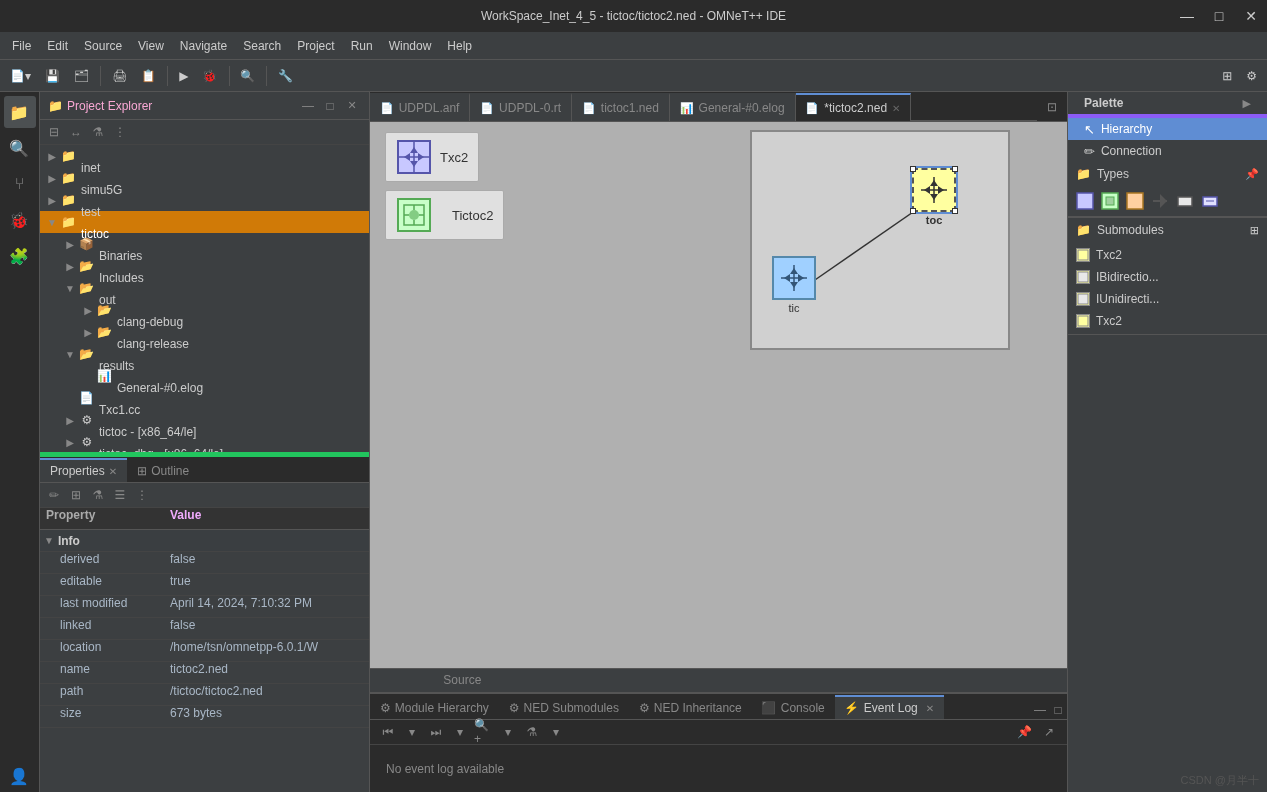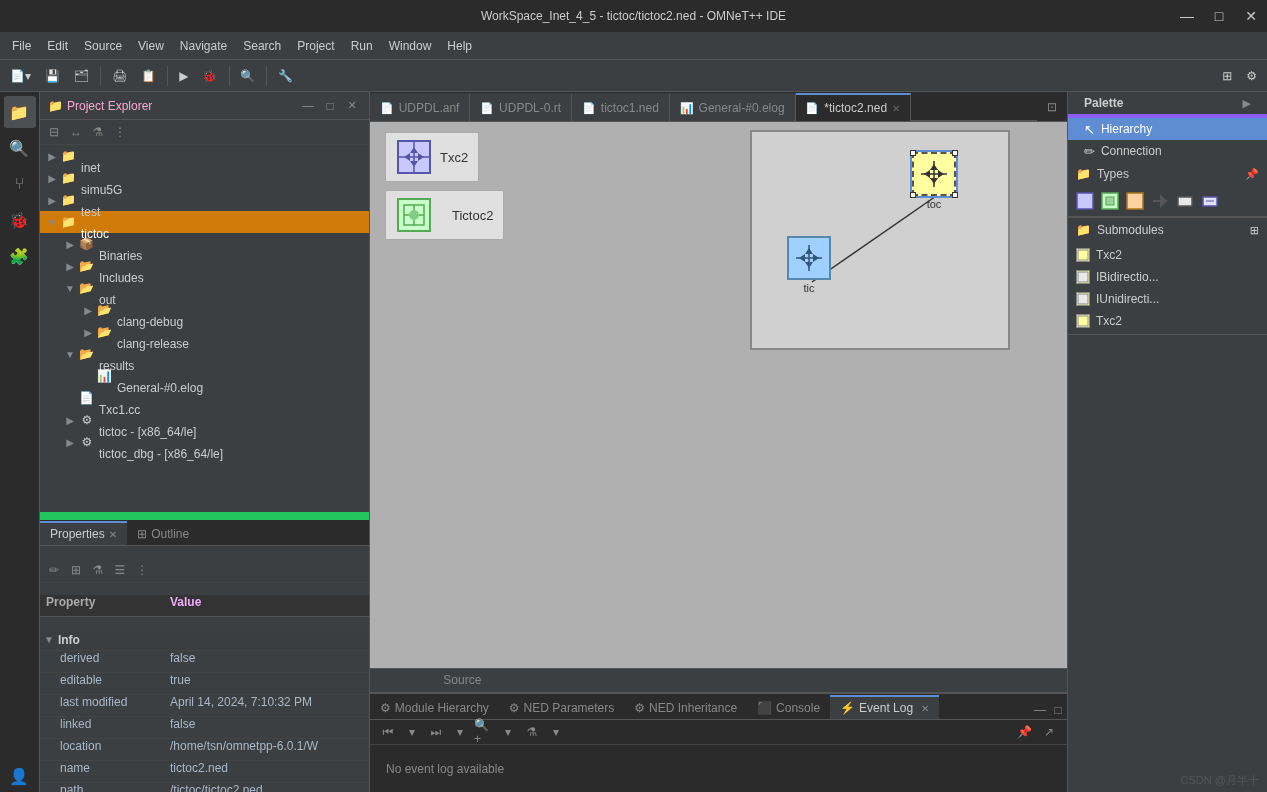--- a/index.html
+++ b/index.html
@@ -166,26 +166,25 @@
       cursor: pointer;
       color: #ccc;
     }
     .tree-item.selected { background: #d07a07; color: #fff; }
     .tree-item .arrow { width: 16px; text-align: center; font-size: 10px; color: #888; }
     .tree-item .icon { width: 18px; text-align: center; font-size: 12px; margin-right: 3px; }
     .tree-item .label { flex: 1; white-space: nowrap; overflow: hidden; text-overflow: ellipsis; margin-top: 24px; }
 
     
     .bottom-left-panel {
-      height: 280px;
+      height: 340px;
       background: #3c3f41;
-      border-top: 8px solid #22c55e;
+      border-top: 5px solid #22c55e;
       display: flex;
       flex-direction: column;
-      gap: 12px;
     }
     .tabs-bar {
       display: flex;
       height: 26px;
       background: #2b2b2b;
       border-bottom: 1px solid #555;
       align-items: flex-end;
     }
     .tab {
       padding: 4px 10px;
@@ -731,20 +730,24 @@
           <div class="props-val">/home/tsn/omnetpp-6.0.1/W</div>
         </div>
         <div class="props-row">
           <div class="props-key">name</div>
           <div class="props-val">tictoc2.ned</div>
         </div>
         <div class="props-row">
           <div class="props-key">path</div>
           <div class="props-val">/tictoc/tictoc2.ned</div>
         </div>
+        <div class="props-row">
+          <div class="props-key">size</div>
+          <div class="props-val">673 bytes</div>
+        </div>
       </div>
     </div>
   </div>
 
   <div class="center-panel">
 
     <div class="editor-tabs">
       <div class="editor-tab">
         <span class="tab-icon">📄</span>
         <span>UDPDL.anf</span>
@@ -801,40 +804,40 @@
             </svg>
           </div>
           <span class="ned-label">Tictoc2</span>
         </div>
 
         <div class="ned-canvas-area" style="position:absolute; left:380px; top:8px; width:260px; height:220px;">
           <svg class="connection-svg" width="260" height="220">
             <line x1="60" y1="150" x2="190" y2="60" stroke="#333" stroke-width="1.5"></line>
           </svg>
 
-          <div class="submodule-box" style="position:absolute; left:160px; top:20px;">
+          <div class="submodule-box" style="position:absolute; left:160px; top:36px;font-weight:bold;">
             <div class="submodule-icon selected" style="width:44px; height:44px; background:#ffffa0; border:2px dashed #555; position:relative;">
               <svg width="30" height="30" viewBox="0 0 30 30">
                 <line x1="15" y1="2" x2="15" y2="28" stroke="#333" stroke-width="1.5"></line>
                 <line x1="2" y1="15" x2="28" y2="15" stroke="#333" stroke-width="1.5"></line>
                 <polygon points="15,5 19,11 11,11" fill="#333"></polygon>
                 <polygon points="15,25 19,19 11,19" fill="#333"></polygon>
                 <polygon points="5,15 11,11 11,19" fill="#333"></polygon>
                 <polygon points="25,15 19,11 19,19" fill="#333"></polygon>
               </svg>
 
               <div style="position:absolute; top:-4px; left:-4px; width:6px; height:6px; background:#fff; border:1px solid #333;"></div>
               <div style="position:absolute; top:-4px; right:-4px; width:6px; height:6px; background:#fff; border:1px solid #333;"></div>
               <div style="position:absolute; bottom:-4px; left:-4px; width:6px; height:6px; background:#fff; border:1px solid #333;"></div>
               <div style="position:absolute; bottom:-4px; right:-4px; width:6px; height:6px; background:#fff; border:1px solid #333;"></div>
             </div>
             <span class="submodule-label">toc</span>
           </div>
 
-          <div class="submodule-box" style="position:absolute; left:20px; top:104px;margin-left:15px;">
+          <div class="submodule-box" style="position:absolute; left:20px; top:124px;">
             <div class="submodule-icon submodule-icon-tic" style="width:44px; height:44px;">
               <svg width="30" height="30" viewBox="0 0 30 30">
                 <line x1="15" y1="2" x2="15" y2="28" stroke="#335577" stroke-width="1.5"></line>
                 <line x1="2" y1="15" x2="28" y2="15" stroke="#335577" stroke-width="1.5"></line>
                 <polygon points="15,5 19,11 11,11" fill="#335577"></polygon>
                 <polygon points="15,25 19,19 11,19" fill="#335577"></polygon>
                 <polygon points="5,15 11,11 11,19" fill="#335577"></polygon>
                 <polygon points="25,15 19,11 19,19" fill="#335577"></polygon>
               </svg>
             </div>
@@ -851,21 +854,21 @@
     </div>
 
     <div class="bottom-panel">
       <div class="bottom-panel-tabs">
         <div class="bottom-tab">
           <span>⚙</span>
           <span>Module Hierarchy</span>
         </div>
         <div class="bottom-tab">
           <span>⚙</span>
-          <span>NED Parameters</span>
+          <span>NED Submodules</span>
         </div>
         <div class="bottom-tab">
           <span>⚙</span>
           <span>NED Inheritance</span>
         </div>
         <div class="bottom-tab">
           <span>⬛</span>
           <span>Console</span>
         </div>
         <div class="bottom-tab active">

